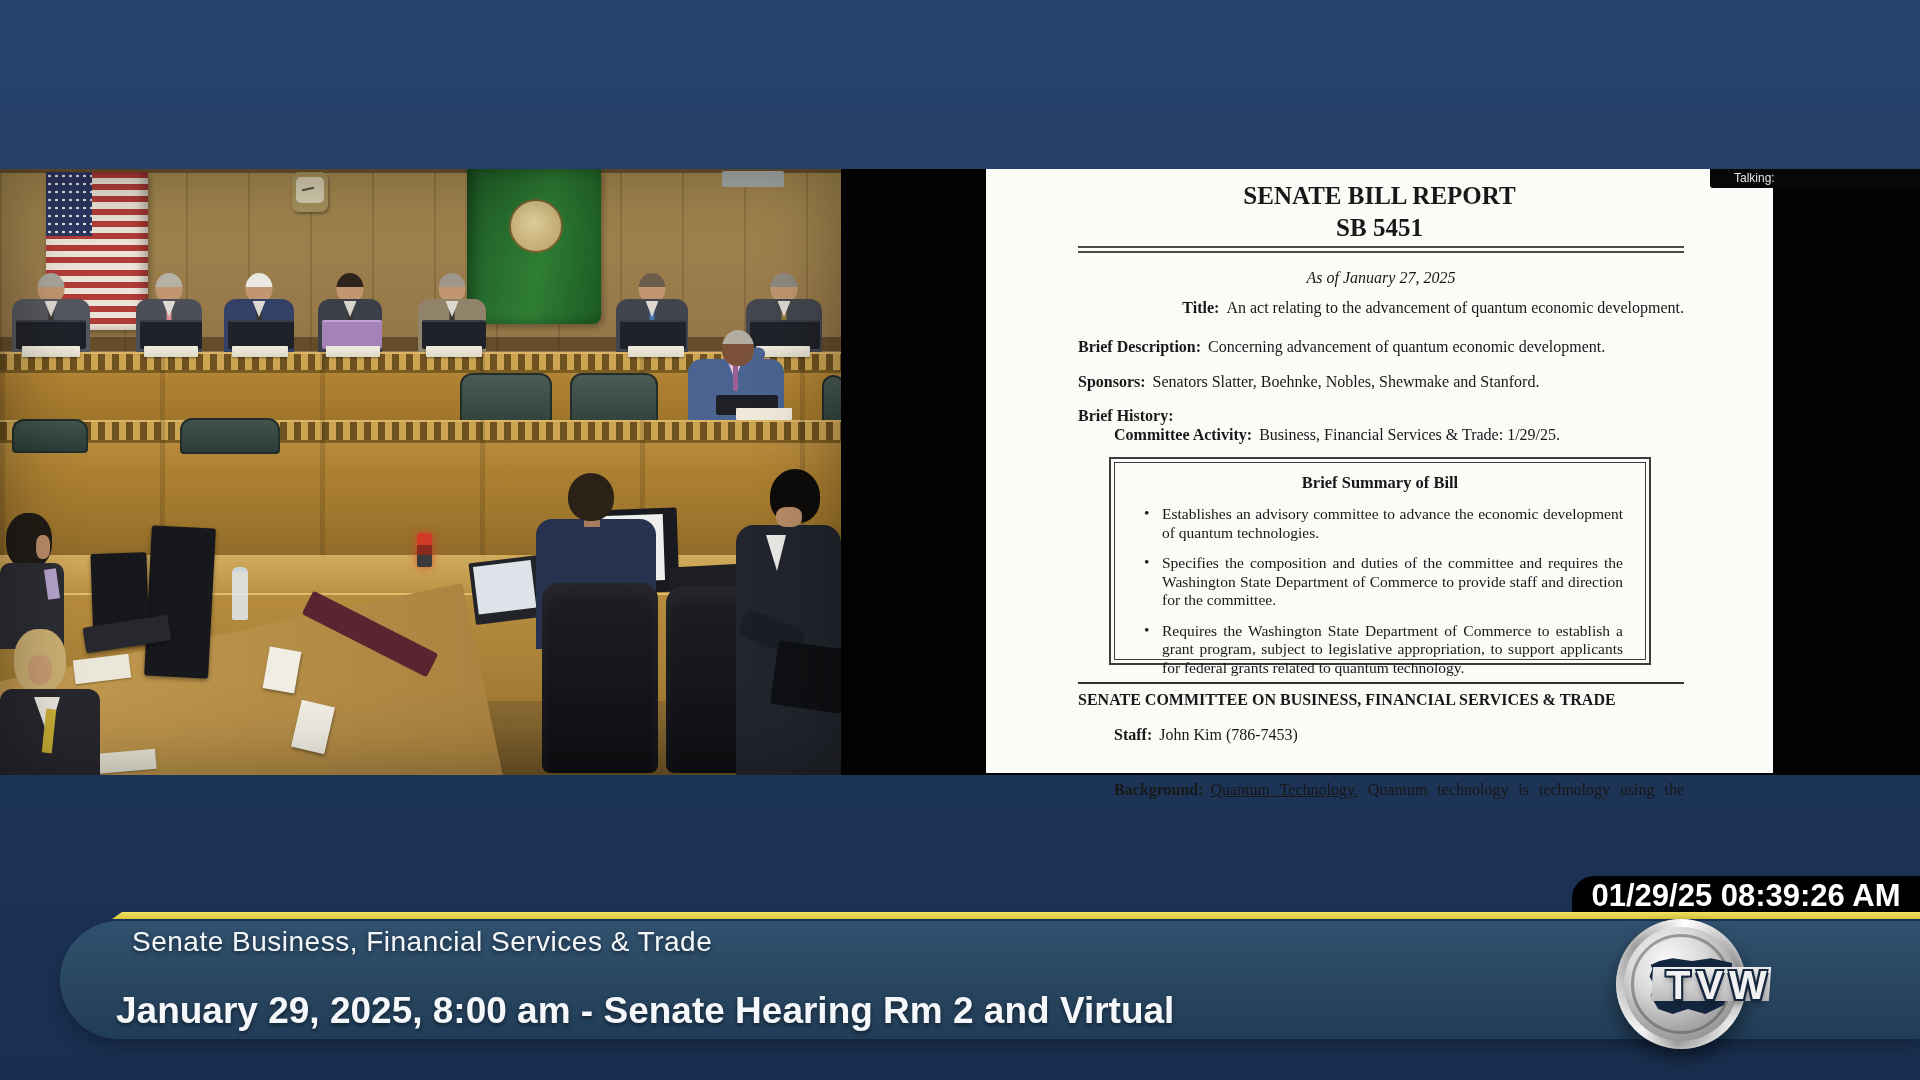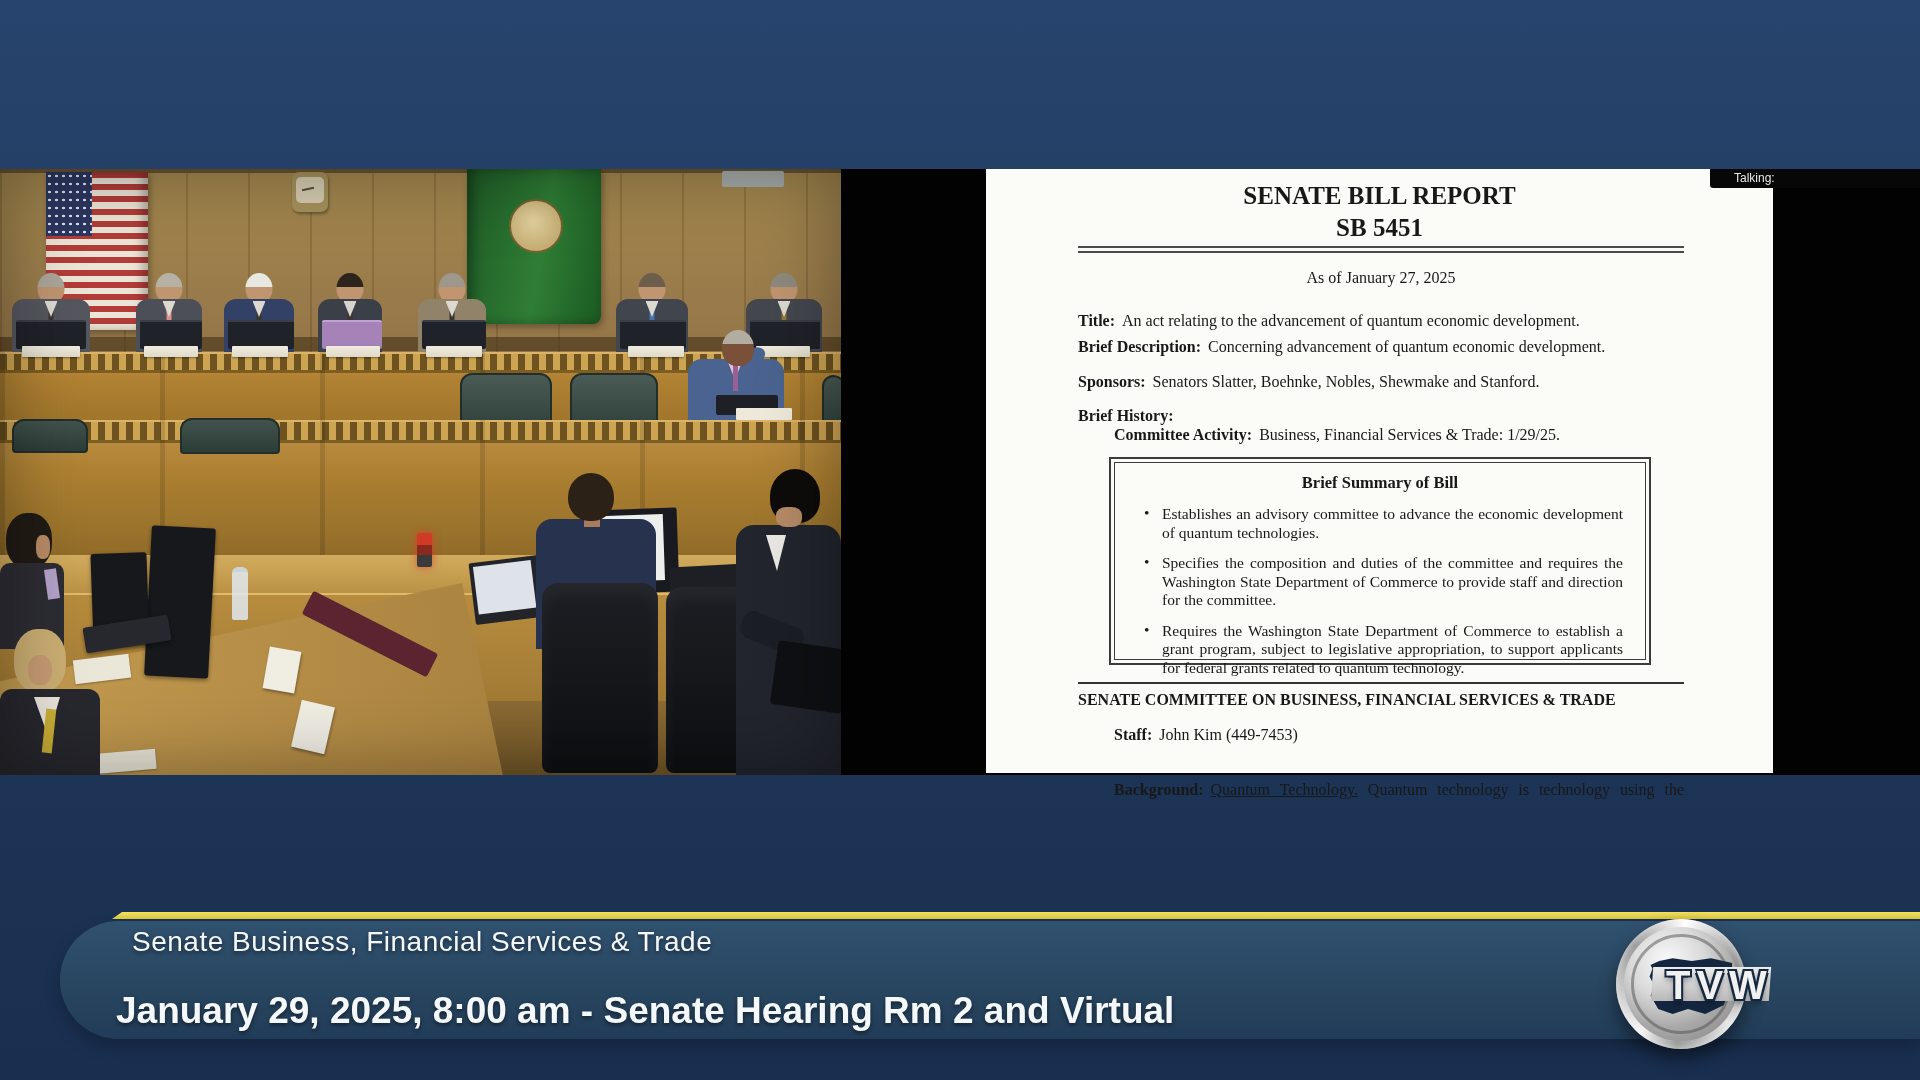--- a/index.html
+++ b/index.html
@@ -290,23 +290,23 @@
       <div class="abs wm-hair"></div>
       <div class="abs wm-face"></div>
     </div>
   </div>
 
   <div id="share" class="abs">
     <div id="page" class="abs">
       <div class="abs doc-h" style="top:13px;">SENATE BILL REPORT</div>
       <div class="abs doc-h" style="top:45px;">SB 5451</div>
       <div class="abs rule2" style="top:77px;"></div>
-      <div class="abs doc-line" style="top:99px;text-align:center;">As of January 27, 2025</div>
-
-      <div class="abs doc-line" style="top:142px;">
+      <div class="abs doc-line" style="top:99px;text-align:center;font-style:italic;">As of January 27, 2025</div>
+
+      <div class="abs doc-line" style="top:129px;text-align:right;">
         <span class="doc-label">Title:</span><span>An act relating to the advancement of quantum economic development.</span>
       </div>
       <div class="abs doc-line" style="top:168px;">
         <span class="doc-label">Brief Description:</span><span>Concerning advancement of quantum economic development.</span>
       </div>
       <div class="abs doc-line" style="top:237px;font-weight:bold;">Brief History:</div>
       <div class="abs doc-line" style="top:203px;">
         <span class="doc-label">Sponsors:</span><span>Senators Slatter, Boehnke, Nobles, Shewmake and Stanford.</span>
       </div>
       <div class="abs doc-line" style="top:256px;left:128px;width:570px;">
@@ -318,29 +318,30 @@
           <div class="sum-head">Brief Summary of Bill</div>
           <div class="bullet"><span class="dot">•</span><span>Establishes an advisory committee to advance the economic development of quantum technologies.</span></div>
           <div class="bullet"><span class="dot">•</span><span>Specifies the composition and duties of the committee and requires the Washington State Department of Commerce to provide staff and direction for the committee.</span></div>
           <div class="bullet"><span class="dot">•</span><span>Requires the Washington State Department of Commerce to establish a grant program, subject to legislative appropriation, to support applicants for federal grants related to quantum technology.</span></div>
         </div>
       </div>
 
       <div class="abs rule1"></div>
       <div class="abs doc-line" style="top:521px;font-weight:bold;">SENATE COMMITTEE ON BUSINESS, FINANCIAL SERVICES &amp; TRADE</div>
       <div class="abs doc-line" style="top:556px;left:128px;width:570px;">
-        <span class="doc-label">Staff:</span><span>John Kim (449-7453)</span>
+        <span class="doc-label">Staff:</span><span>John Kim (786-7453)</span>
       </div>
       <div class="abs doc-line" style="top:589px;left:128px;width:570px;text-align:justify;text-align-last:justify;margin-top:22px;">
         <span class="doc-label">Background:</span><span style="text-decoration:underline;">Quantum Technology.</span> <span>Quantum technology is technology using the</span>
       </div>
     </div>
     <div class="abs talking">Talking:</div>
   </div>
 
+  <div class="abs tsbox">01/29/25 08:39:26 AM</div>
   <div class="abs pill"></div>
   <div class="abs yline"></div>
   <div class="abs ban1">Senate Business, Financial Services &amp; Trade</div>
   <div class="abs ban2">January 29, 2025, 8:00 am - Senate Hearing Rm 2 and Virtual</div>
 
   <div class="abs logo">
     <div class="logo-ring"></div>
     <div class="logo-inner"></div>
     <div class="logo-gap"></div>
     <svg class="logo-state" viewBox="0 0 100 70">

